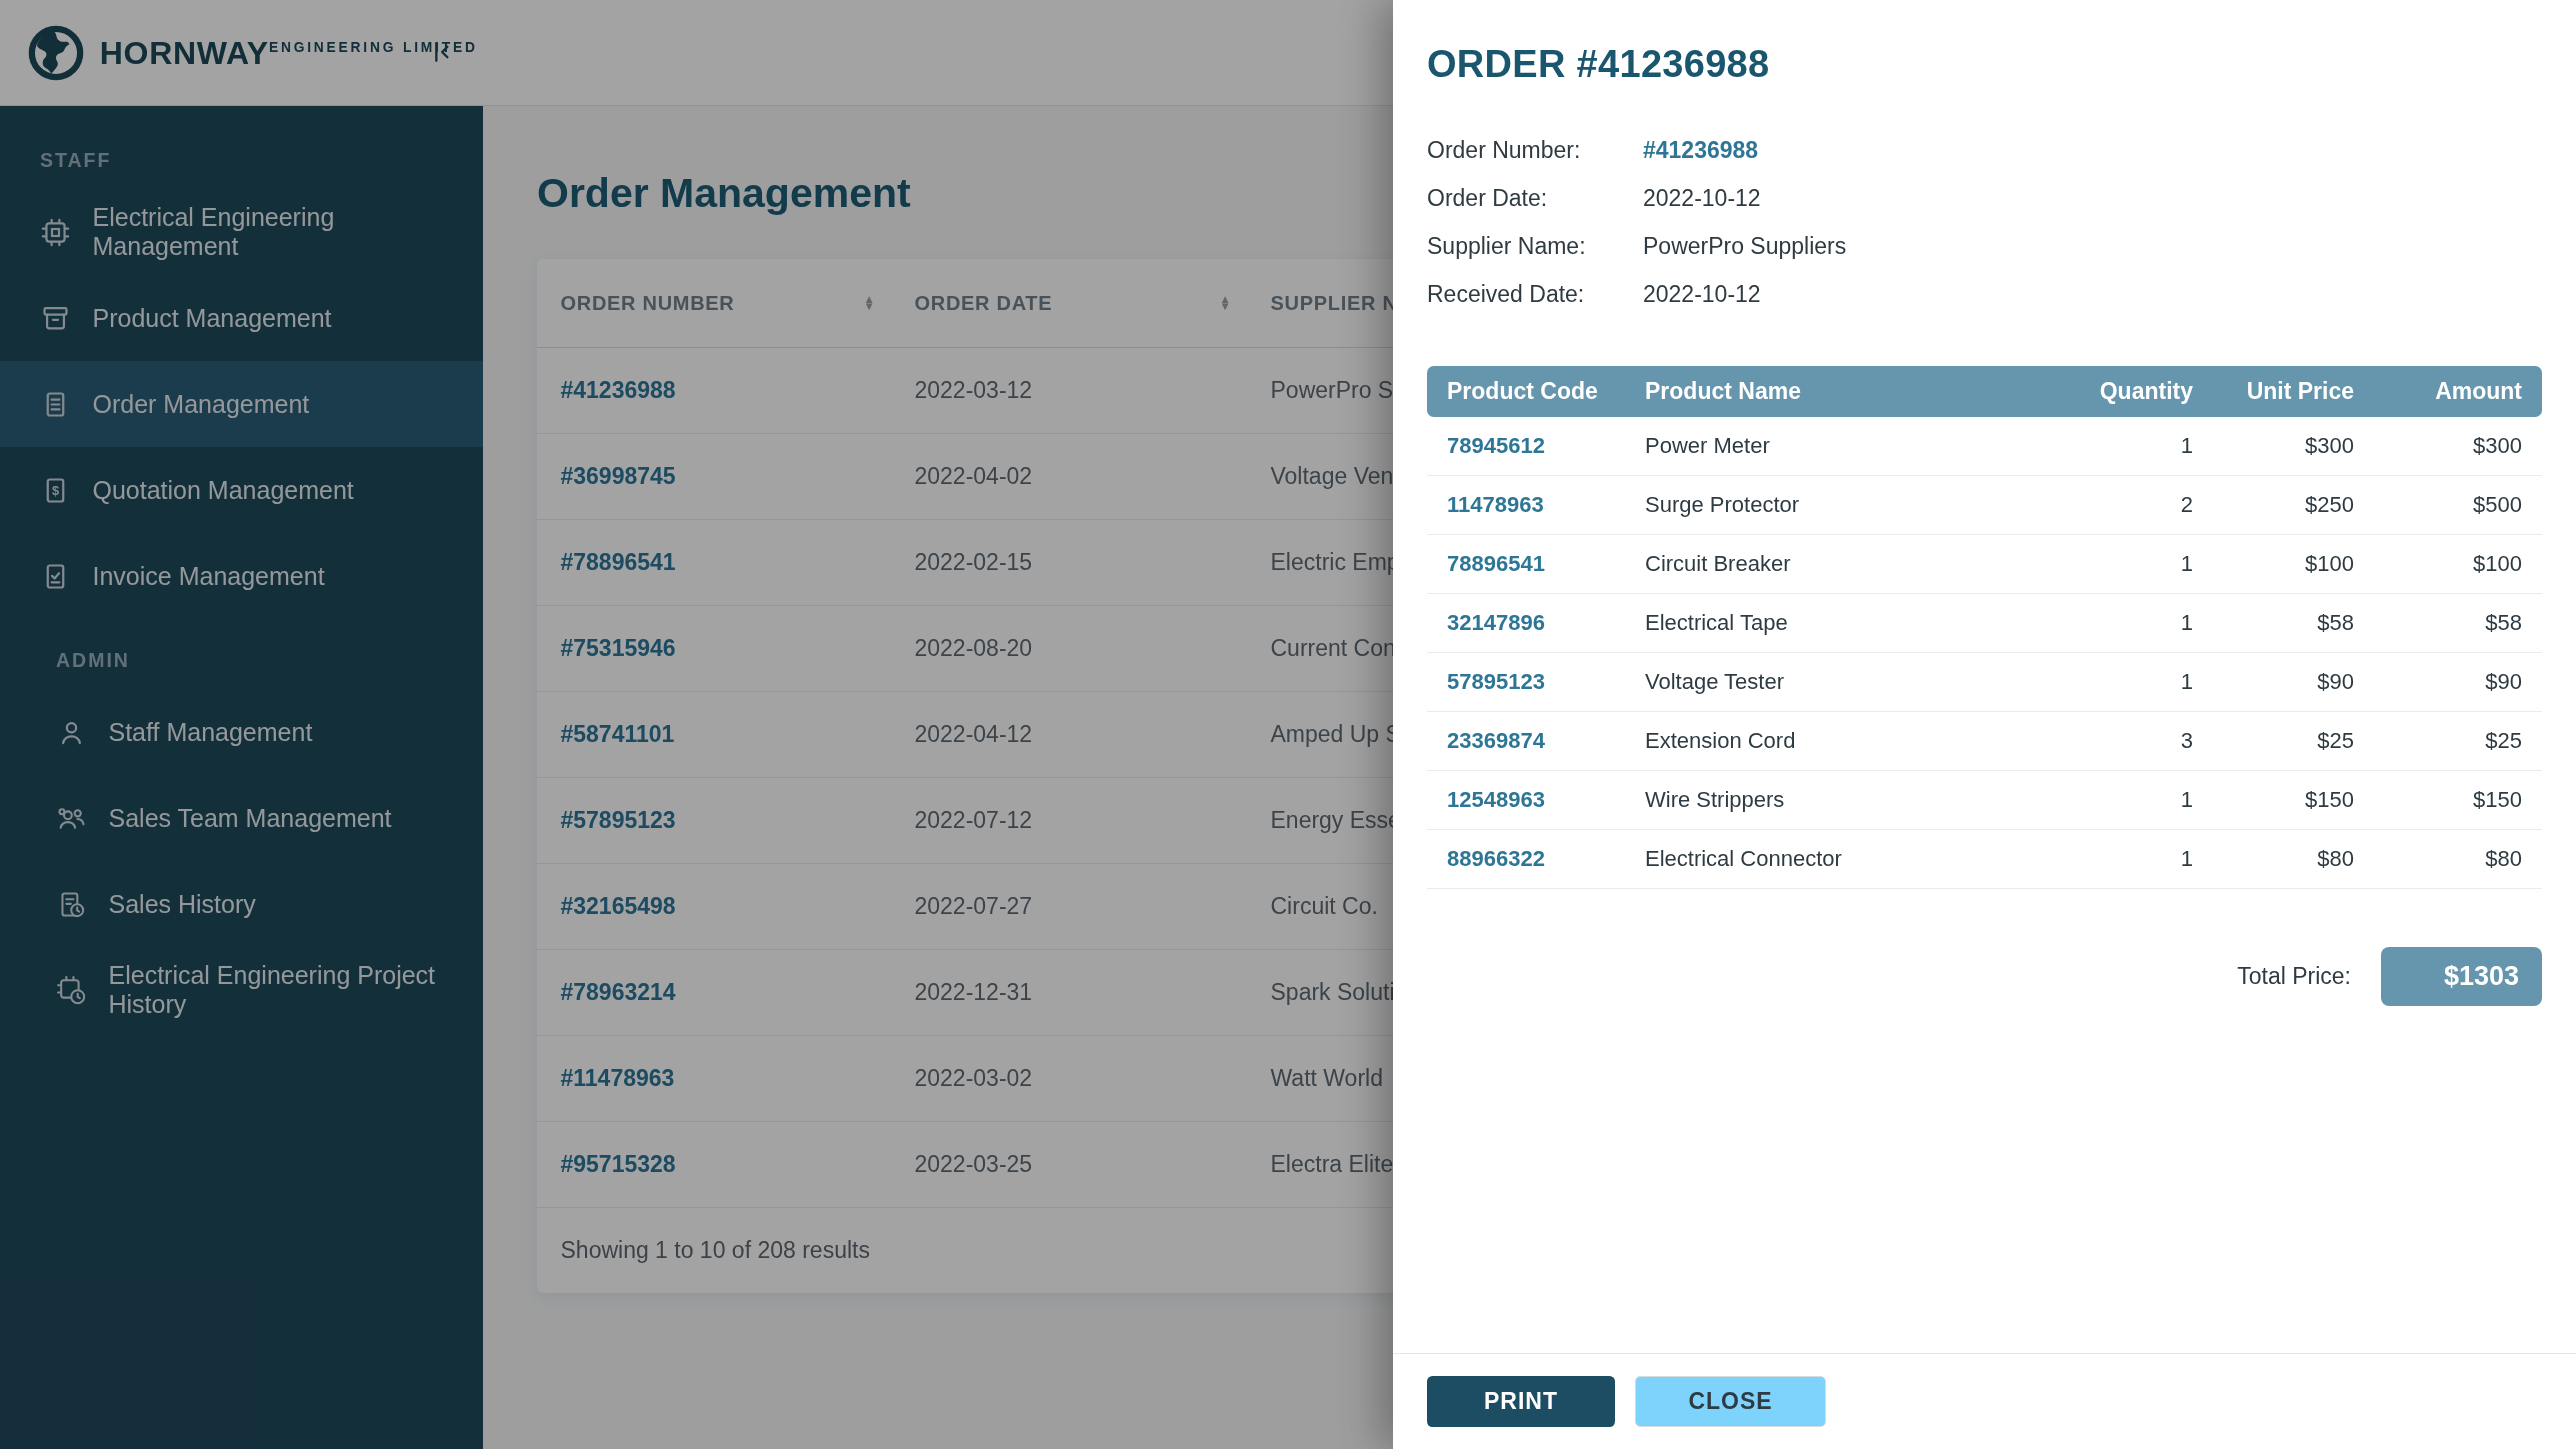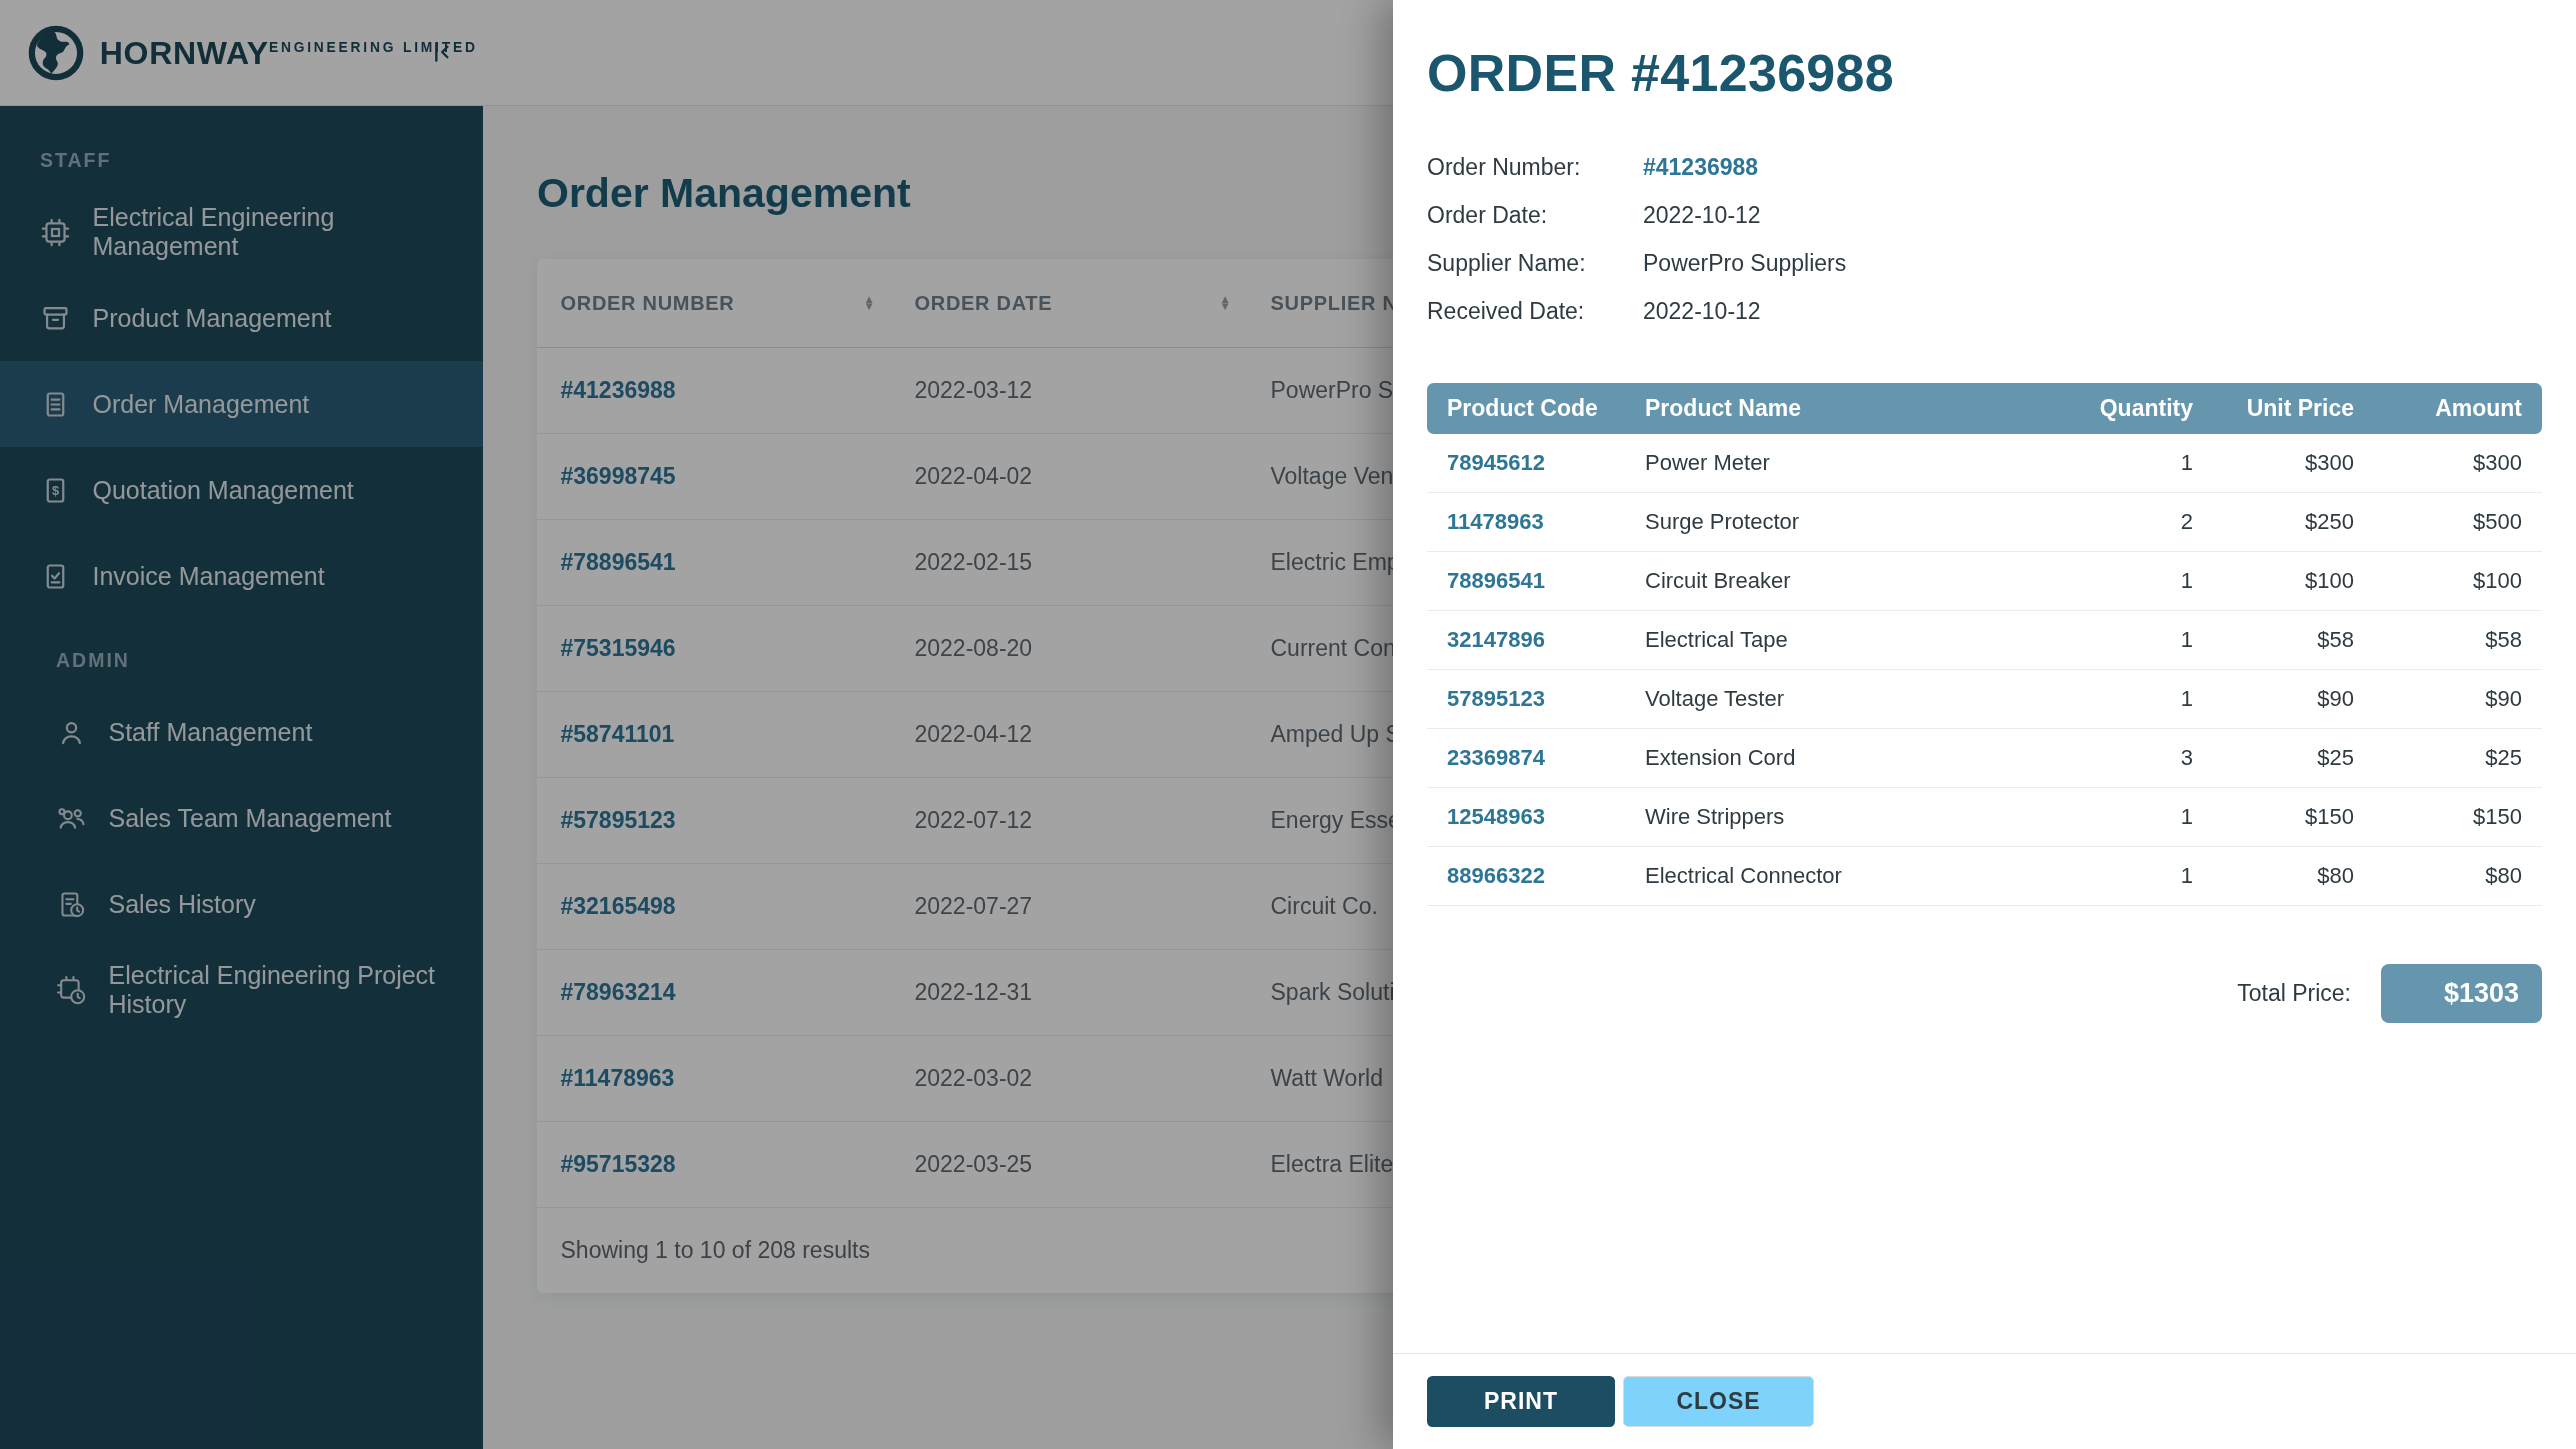--- a/index.html
+++ b/index.html
@@ -43,39 +43,39 @@
   .t-ord{font-size:23px;font-weight:600;color:#2d769a;}
   .t-date,.t-sup{font-size:23px;color:#5f6b74;}
   .tfoot{height:85px;display:flex;align-items:center;padding:0 23.5px;font-size:23px;color:#5f6870;}
 
   
   .backdrop{position:absolute;left:0;top:0;width:2576px;height:1449px;background:rgba(0,0,0,.36);z-index:10;}
 
   
   .drawer{position:absolute;left:1393px;top:0;width:1183px;height:1449px;background:#ffffff;z-index:20;
     box-shadow:-12px 0 40px rgba(0,0,0,.30);padding:0 34px;}
-  .drawer-title{margin-top:43px;font-size:52px;font-weight:800;color:#1a566e;letter-spacing:0.3px;}
+  .drawer-title{margin-top:43px;font-size:38px;font-weight:800;color:#1a566e;letter-spacing:0.3px;}
   .details{margin-top:40px;}
   .drow{display:flex;align-items:center;height:48px;}
   .dlabel{width:216px;font-size:23px;color:#2e3b42;}
   .dvalue{font-size:23px;color:#2e3b42;}
   .dvalue.link{color:#2e7696;font-weight:600;}
   .ptable{margin-top:48px;}
   .phead{display:grid;grid-template-columns:198px 1fr 101px 161px 168px;align-items:center;height:51px;
     padding:0 20px;background:#6596ad;border-radius:6.7px;color:#ffffff;font-size:23px;font-weight:600;}
   .prow{display:grid;grid-template-columns:198px 1fr 101px 161px 168px;align-items:center;height:59px;
     padding:0 20px;border-bottom:1.3px solid #e9ecee;font-size:22px;color:#2e3b42;}
   .pcode{color:#2e7696;font-weight:600;}
   .num{text-align:right;}
   .total-row{margin-top:58px;display:flex;align-items:center;justify-content:flex-end;gap:30px;}
   .total-label{font-size:23px;color:#2e3b42;}
   .total-pill{width:161px;height:59px;background:#6596ad;border-radius:8px;color:#ffffff;
     font-size:27px;font-weight:600;display:flex;align-items:center;justify-content:flex-end;padding-right:23px;}
   .drawer-foot{position:absolute;left:0;bottom:0;width:1183px;height:96px;border-top:1.3px solid #e4e7e9;
-    display:flex;align-items:center;padding-left:34px;gap:8px;background:#ffffff;}
+    display:flex;align-items:center;padding-left:34px;gap:20px;background:#ffffff;}
   .btn{height:51px;border-radius:5.4px;font-size:23px;font-weight:600;letter-spacing:1px;cursor:pointer;
     display:flex;align-items:center;justify-content:center;border:none;font-family:inherit;}
   .btn-print{width:188px;background:#1d4d63;color:#ffffff;}
   .btn-close{width:191px;background:#7dd3fc;color:#2e3b42;border:1.3px solid #d8dbde;}
 </style>
 </head>
 <body>
 
 <div class="topbar">
   <div class="logo">

